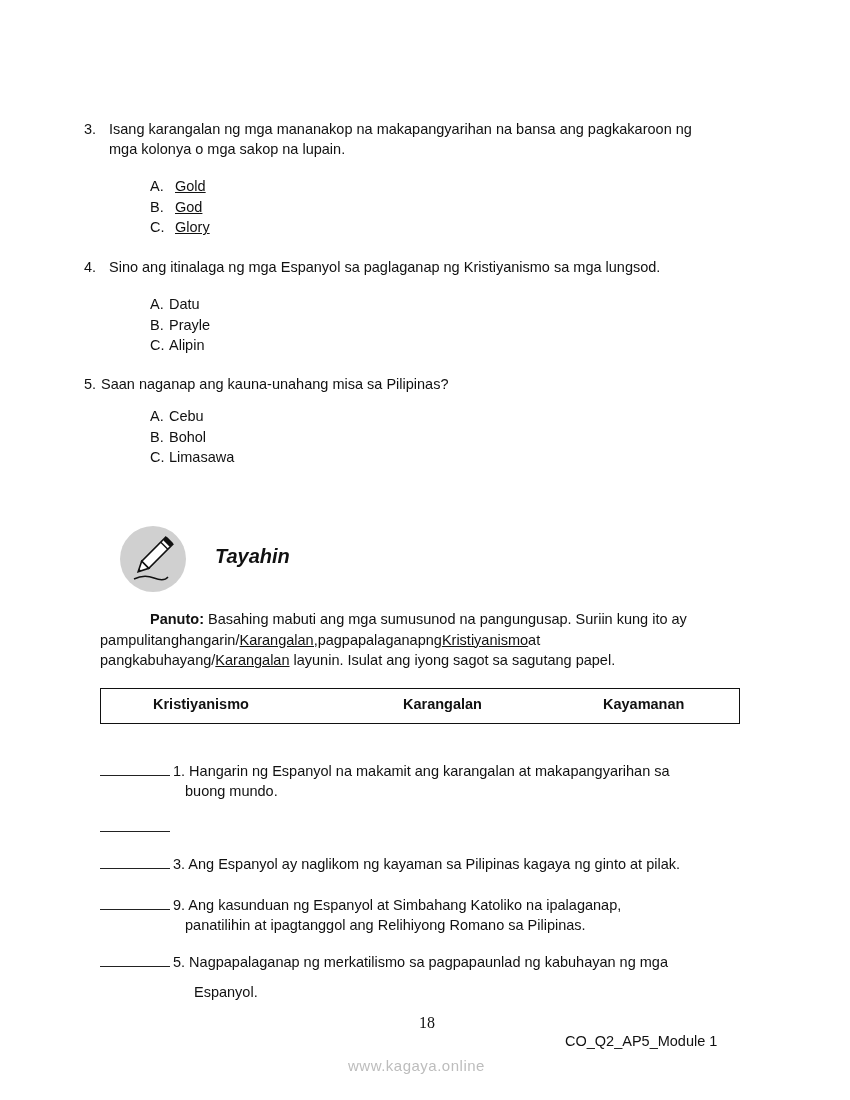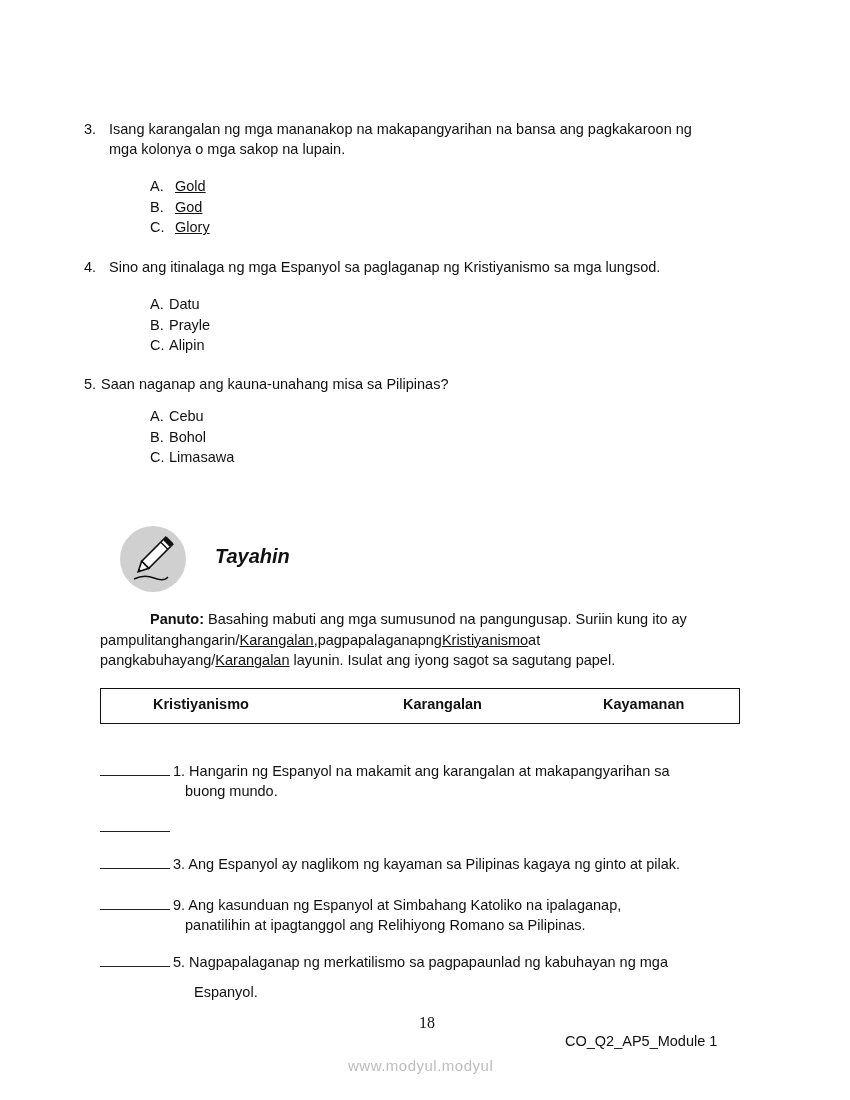--- a/index.html
+++ b/index.html
@@ -106,13 +106,13 @@
   <div><span class="blank"></span><span>9. Ang kasunduan ng Espanyol at Simbahang Katoliko na ipalaganap,</span></div>
   <div class="cont">panatilihin at ipagtanggol ang Relihiyong Romano sa Pilipinas.</div>
 </div>
 <div class="abs item" style="top:952px;">
   <div><span class="blank"></span><span>5. Nagpapalaganap ng merkatilismo sa pagpapaunlad ng kabuhayan ng mga</span></div>
   <div class="cont2">Espanyol.</div>
 </div>
 
 <div class="abs pagenum">18</div>
 <div class="abs code">CO_Q2_AP5_Module 1</div>
-<div class="abs wm">www.modyul.modyul</div>
+<div class="abs wm">www.kagaya.online</div>
 
 </body></html>

